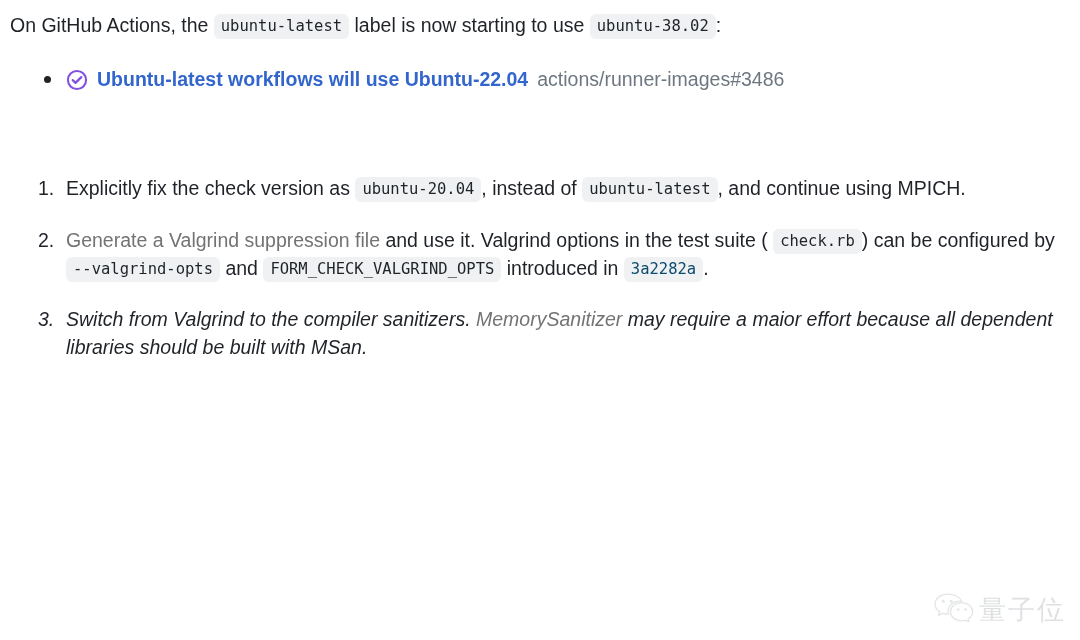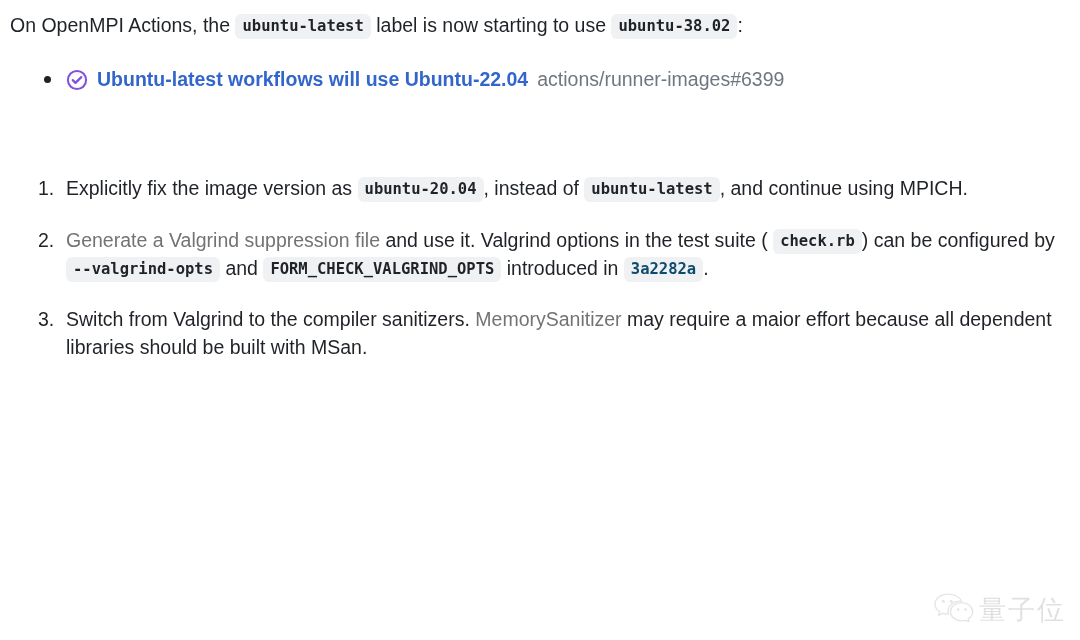--- a/index.html
+++ b/index.html
@@ -34,21 +34,20 @@
   
   code.chip {
     font-family: "DejaVu Sans Mono", "Liberation Mono", monospace;
     font-size: 15.5px;
     background: #eff1f3;
     border-radius: 6px;
     padding: 3px 7px 4px 7px;
     color: #1f2328;
     white-space: nowrap;
     vertical-align: 1px;
-    font-weight: bold;
   }
   code.chip.link-chip { color: #0c4a6e; }
 
   
   a.link {
     color: #737373;
     text-decoration: none;
   }
   a.link.bold {
     color: #3366cc;
@@ -103,21 +102,21 @@
     margin: 0;
     padding: 0;
     counter-reset: opt;
   }
   ol.opt-list > li {
     counter-increment: opt;
     position: relative;
     padding-left: 56px;
     margin-bottom: 24px;
   }
-  ol.opt-list > li:last-child { margin-bottom: 0; }
+  ol.opt-list > li:last-child { margin-bottom: 0; font-style: italic; }
   ol.opt-list > li::before {
     content: counter(opt) ".";
     position: absolute;
     left: 28px;
     top: 0;
     color: #1f2328;
     font-size: 19.5px;
   }
 
   
@@ -137,51 +136,51 @@
     color: #aeb3b8;
     letter-spacing: 2px;
     line-height: 1;
   }
 </style>
 </head>
 <body>
 
 <div class="doc">
 
-  <p class="para"><span>On OpenMPI Actions, the</span>
+  <p class="para"><span>On GitHub Actions, the</span>
     <code class="chip">ubuntu-latest</code>
     <span>label is now starting to use</span>
     <code class="chip">ubuntu-38.02</code><span>:</span></p>
 
   <div class="gap-1"></div>
 
   <ul class="ref-list">
     <li>
       <span class="issue-icon">
         <svg width="22" height="22" viewBox="0 0 16 16" aria-hidden="true">
           <circle cx="8" cy="8" r="6.6" fill="none" stroke="#8250df" stroke-width="1.5"></circle>
           <path d="M4.9 8.1 L6.9 10.1 L11.1 5.9" fill="none" stroke="#8250df" stroke-width="1.6" stroke-linecap="round" stroke-linejoin="round"></path>
         </svg>
       </span>
       <a class="link bold" href="#">Ubuntu-latest workflows will use Ubuntu-22.04</a>
-      <span class="ref-num muted">actions/runner-images#6399</span>
+      <span class="ref-num muted">actions/runner-images#3486</span>
     </li>
   </ul>
 
   <div class="gap-2"></div>
 
 
   <div class="gap-3"></div>
 
 
   <div class="gap-4"></div>
 
   <ol class="opt-list">
 
-    <li><span>Explicitly fix the image version as</span>
+    <li><span>Explicitly fix the check version as</span>
       <code class="chip">ubuntu-20.04</code><span>, instead of</span>
       <code class="chip">ubuntu-latest</code><span>, and continue using MPICH.</span></li>
 
     <li><a class="link" href="#">Generate a Valgrind suppression file</a>
       <span>and use it. Valgrind options in the test suite (</span>
       <code class="chip">check.rb</code><span>) can be configured by</span>
       <code class="chip">--valgrind-opts</code>
       <span>and</span>
       <code class="chip">FORM_CHECK_VALGRIND_OPTS</code>
       <span>introduced in</span>

